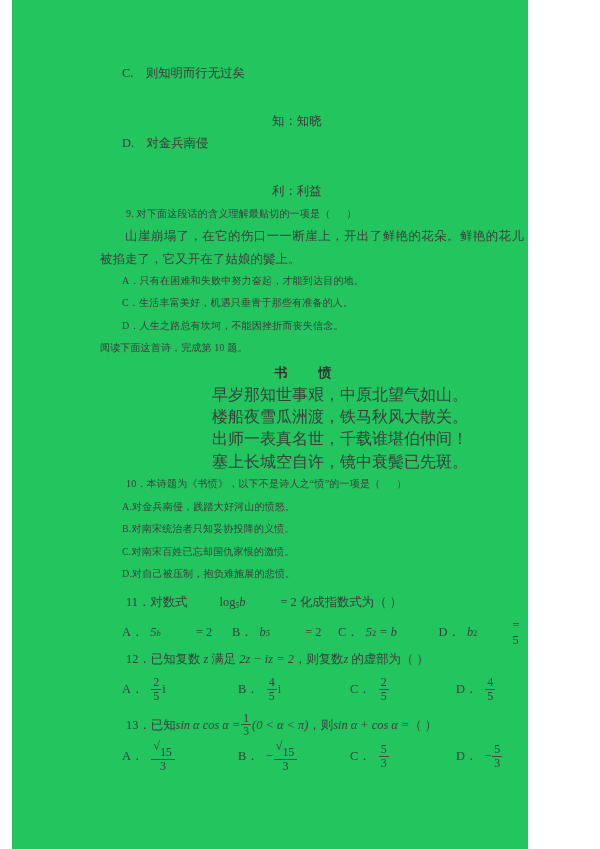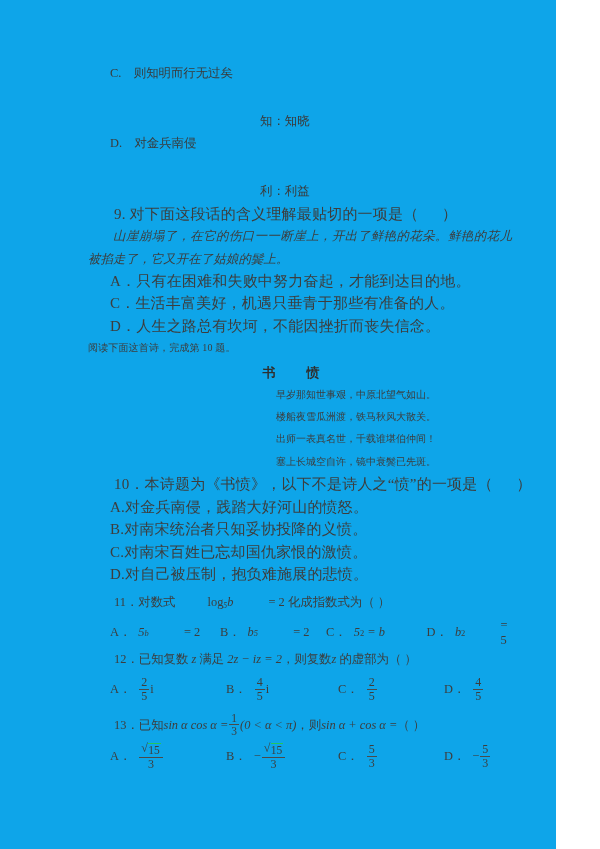--- a/index.html
+++ b/index.html
@@ -11,35 +11,35 @@
   body {
     width: 600px;
     height: 849px;
     position: relative;
     overflow: hidden;
     font-family: "Liberation Serif", "DejaVu Serif", serif;
     color: #3a3a3a;
   }
   .page {
     position: absolute;
-    left: 0; top: 0;
-    width: 556px;
+    left: 12px; top: 0;
+    width: 516px;
     height: 849px;
-    background: #0ea5e9;
+    background: #22c55e;
   }
   .content {
     position: absolute;
     left: 88px;
     top: 62px;
     width: 424px;
   }
 
   
   .line {
-    font-size: 15px;
+    font-size: 10px;
     line-height: 22.4px;
     color: #3d3d3d;
     white-space: pre;
     letter-spacing: 0.2px;
   }
   .opt-ab {
     padding-left: 22px;
   }
   .opt-tight {
     padding-left: 22px;
@@ -47,21 +47,20 @@
   .qnum {
     padding-left: 26px;
   }
   .para {
     font-size: 12.4px;
     line-height: 22.4px;
     color: #3d3d3d;
     text-indent: 25px;
     text-align: justify;
     letter-spacing: 0.15px;
-    font-style: italic;
   }
   .flat {
     font-size: 10px;
     line-height: 22.4px;
     color: #3d3d3d;
     letter-spacing: 0.15px;
   }
 
   
   .gloss {
@@ -79,25 +78,24 @@
     font-size: 13px;
     font-weight: bold;
     line-height: 23px;
     letter-spacing: 9px;
     padding-right: 9px;
     color: #2f2f2f;
     margin-top: 1px;
   }
   .poem-line {
     padding-left: 112px;
-    font-size: 10px;
+    font-size: 16px;
     line-height: 22.4px;
     color: #3d3d3d;
     white-space: pre;
-    text-align: center;
   }
 
   
   .mathline {
     font-size: 12.4px;
     line-height: 22.4px;
     color: #3d3d3d;
     white-space: nowrap;
   }
   .mi { font-style: italic; font-family: "Liberation Serif", serif; }
@@ -132,21 +130,21 @@
     padding-left: 7px;
     font-size: 11.5px;
   }
   .sqrt::before {
     content: "√";
     position: absolute;
     left: 0; top: -0.5px;
     font-size: 12px;
   }
   .sqrt .rad {
-    border-top: 1px solid #22c55e;
+    border-top: 6px solid #22c55e;
     padding: 0 1px 0 0;
     display: inline-block;
     line-height: 1.08;
   }
 
   
   .mrow {
     display: flex;
     align-items: center;
     padding-left: 22px;

